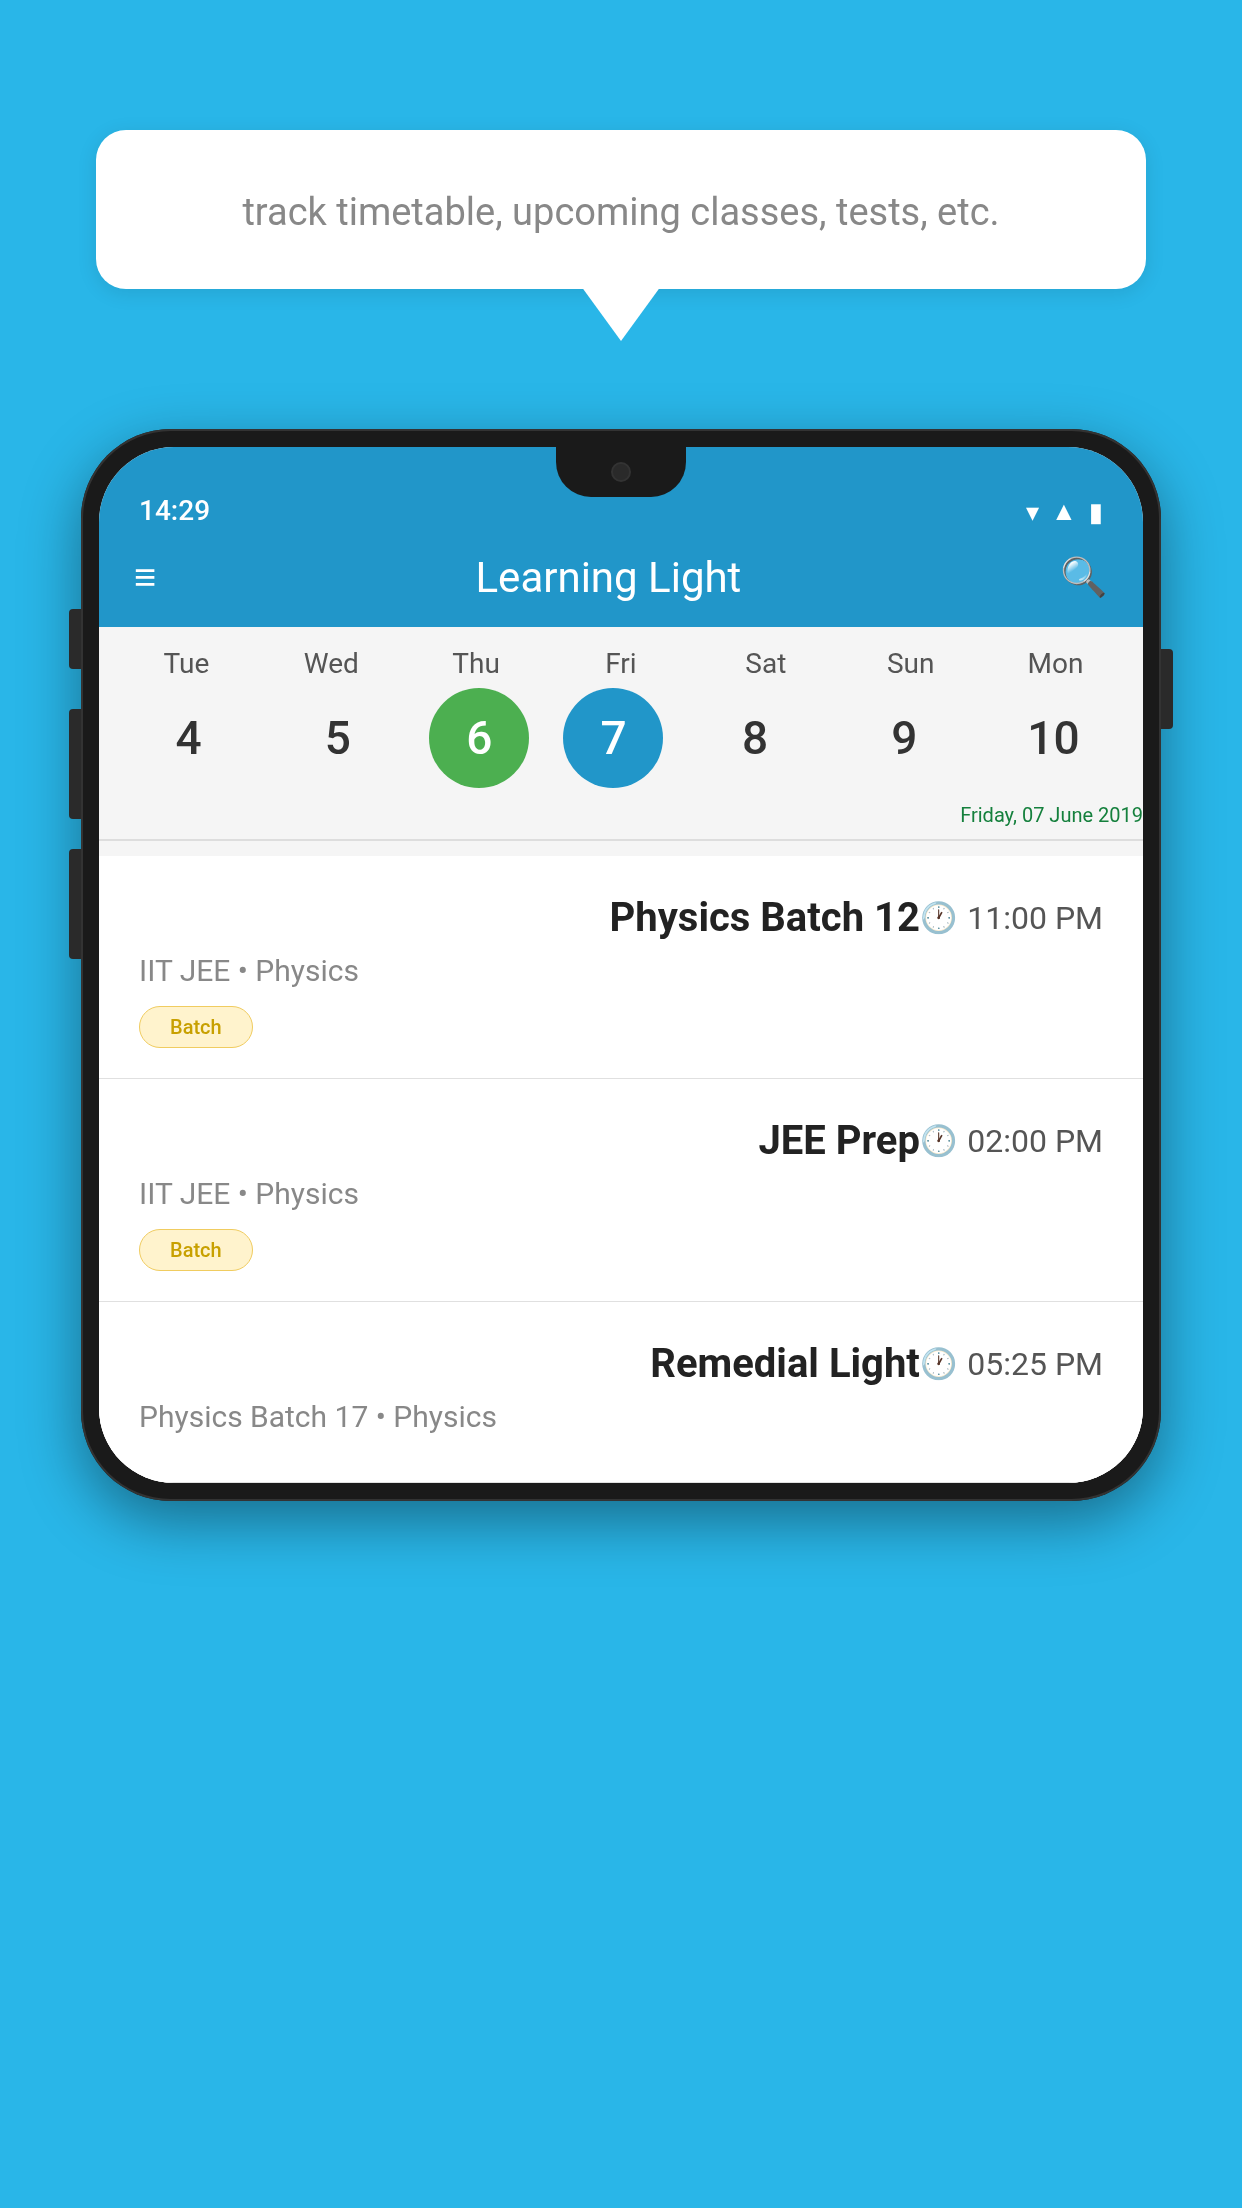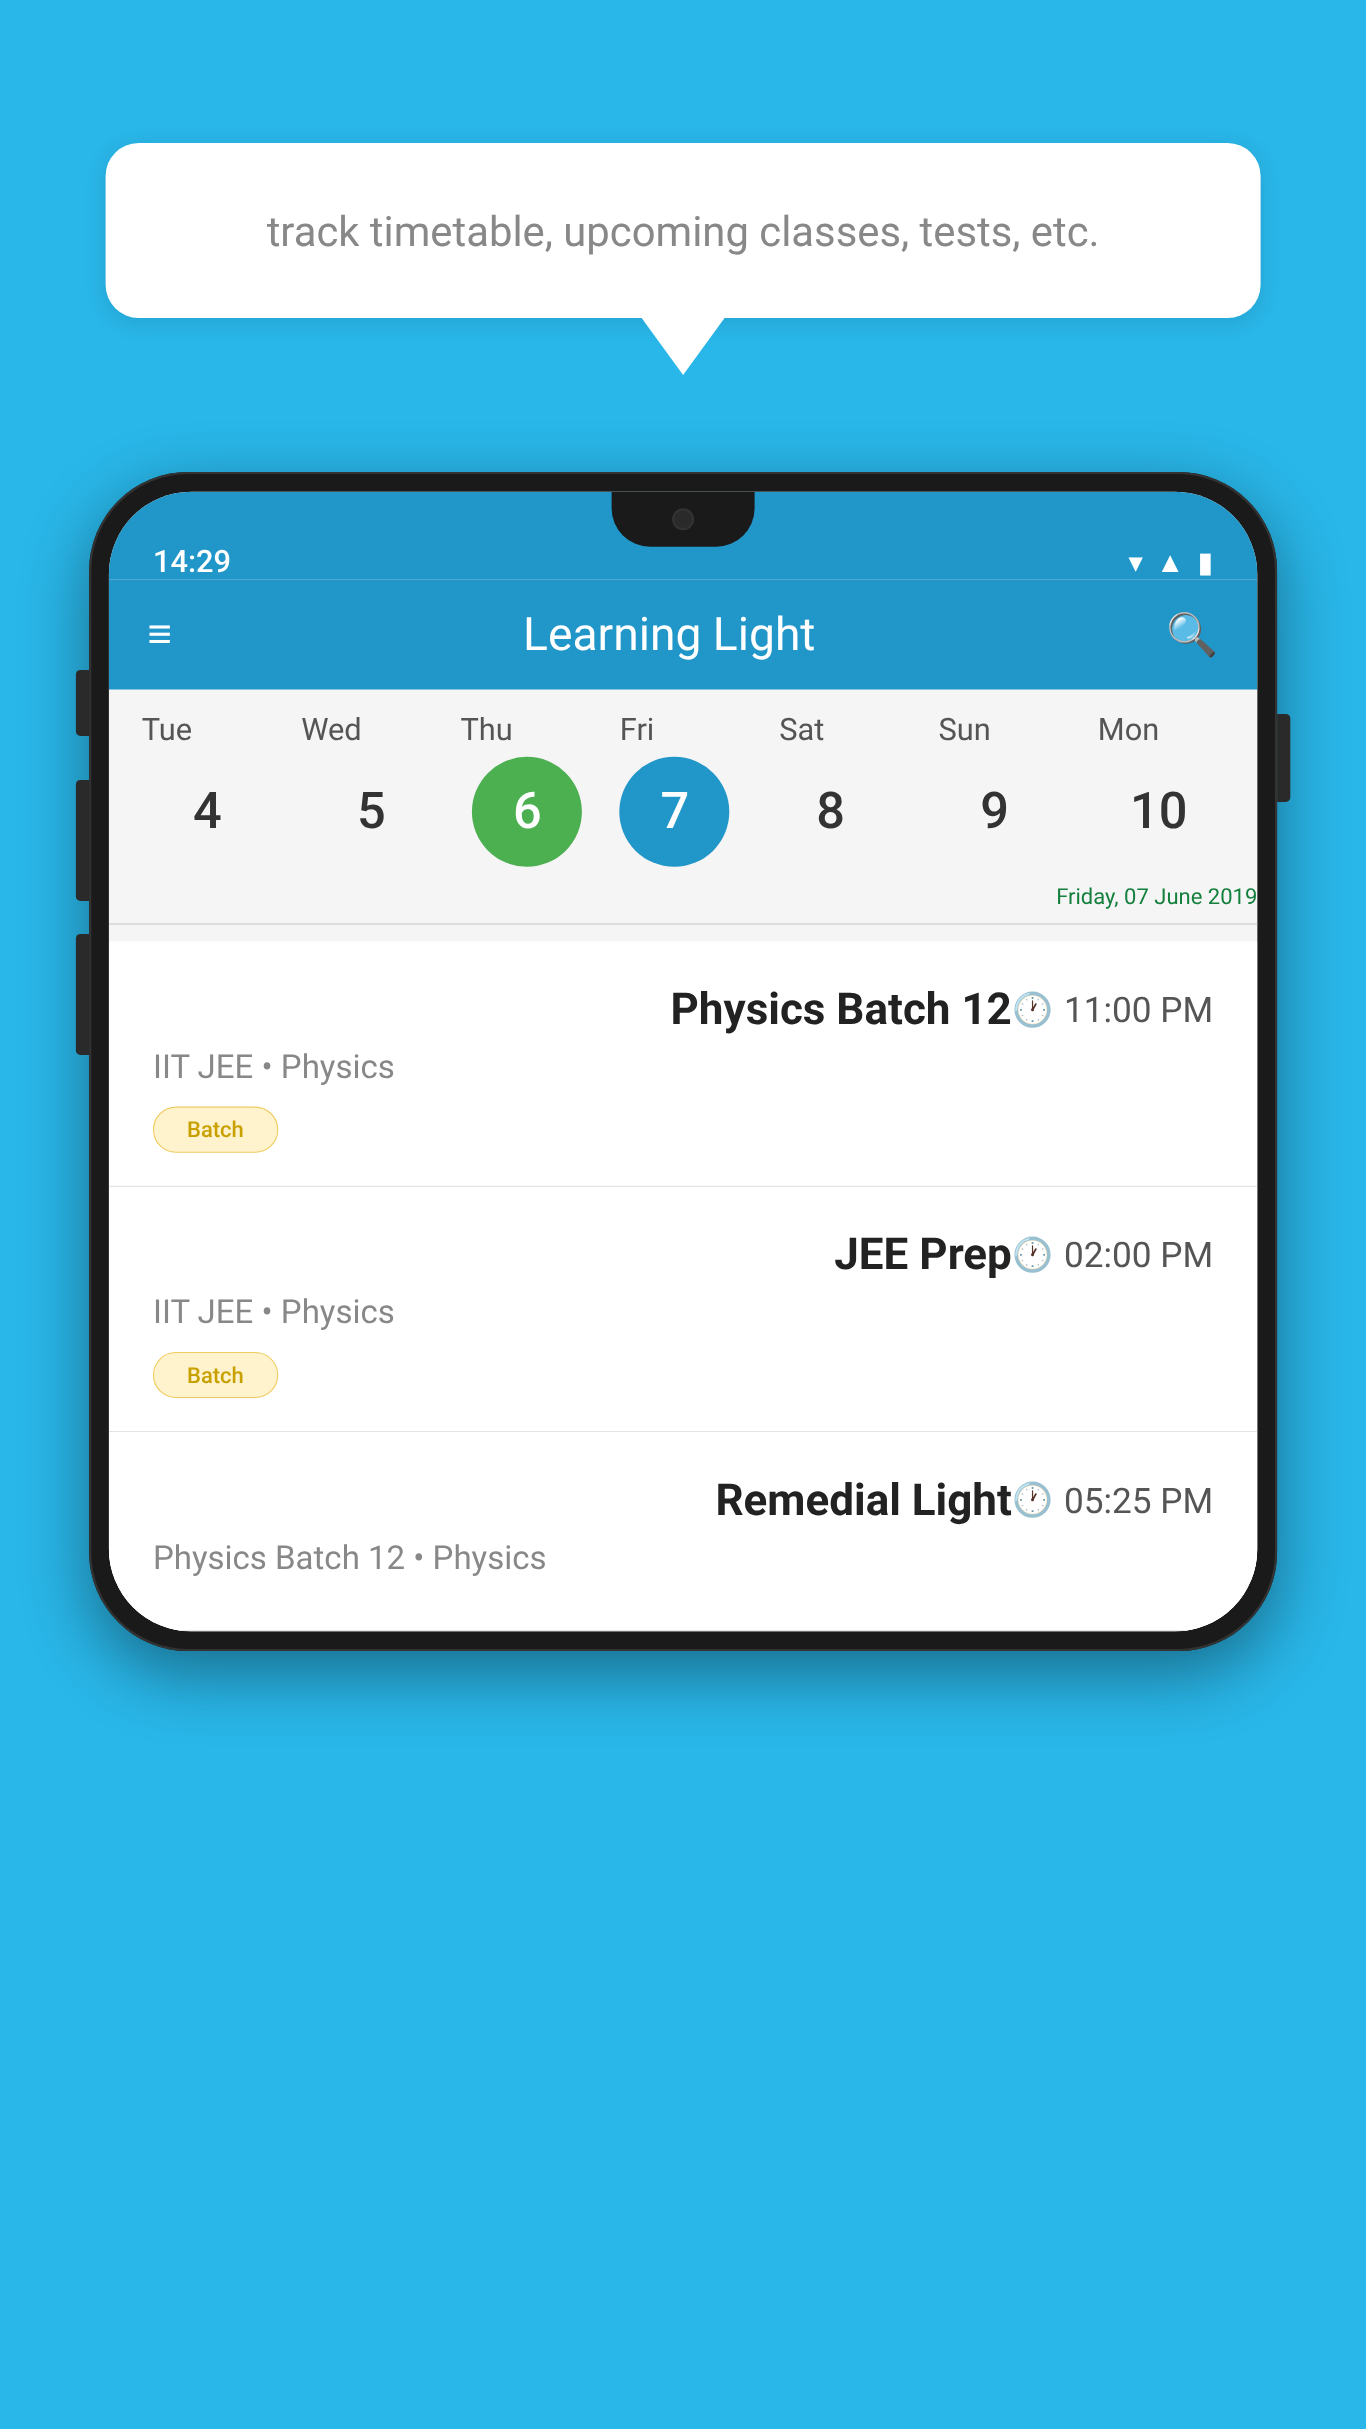--- a/index.html
+++ b/index.html
@@ -171,20 +171,21 @@
 
     .day-headers {
       display: flex;
       justify-content: space-around;
       padding: 0 15px;
       margin-bottom: 8px;
     }
 
     .day-label {
       width: 115px;
+      text-align: center;
       font-size: 28px;
       color: #555;
       font-weight: 400;
     }
 
     .day-numbers {
       display: flex;
       justify-content: space-around;
       padding: 0 15px;
       margin-bottom: 15px;
@@ -412,19 +413,19 @@
         </div>
 
         <div class="class-item">
           <div class="class-item-header">
             <span class="class-name">Remedial Light</span>
             <span class="class-time">
               <span class="clock-icon">🕐</span>
               <span>05:25 PM</span>
             </span>
           </div>
-          <div class="class-meta">Physics Batch 12 • Physics</div>
+          <div class="class-meta">Physics Batch 17 • Physics</div>
         </div>
 
       </div>
     </div>
   </div>
 </div>
 
 </body></html>

